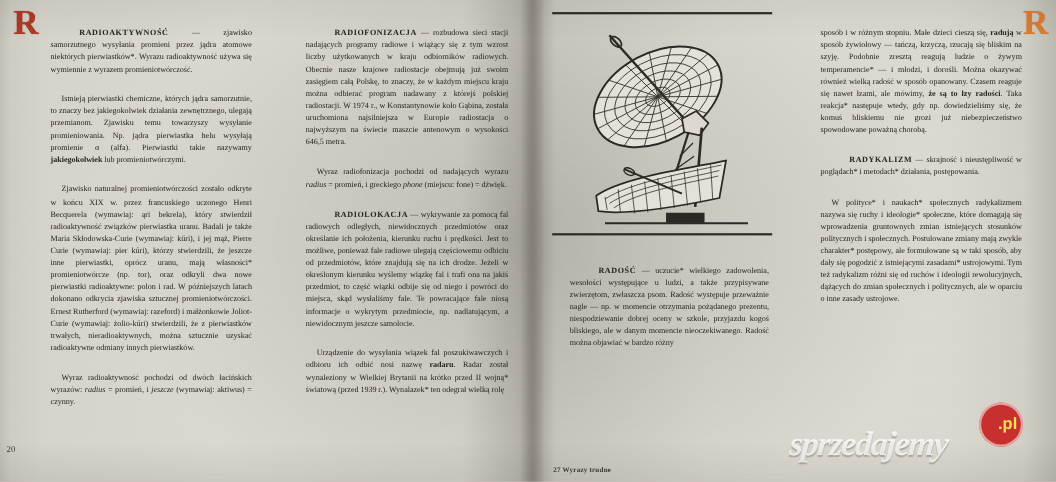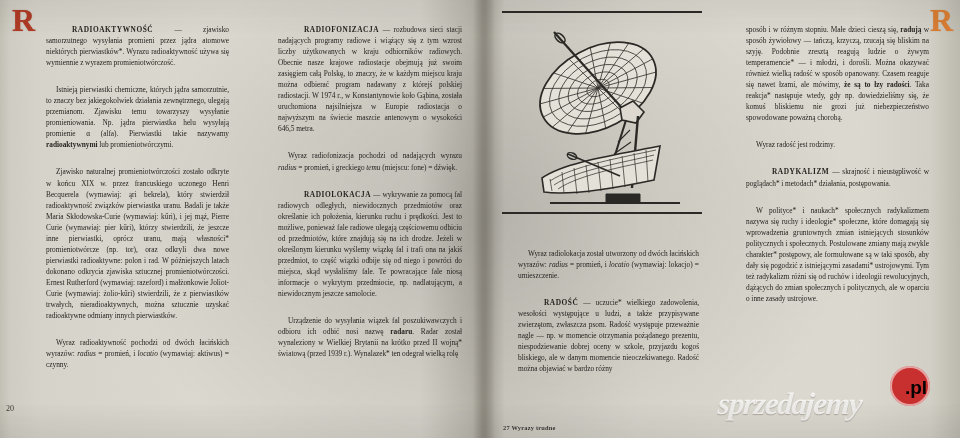--- a/index.html
+++ b/index.html
@@ -113,41 +113,41 @@
   #wm .wmbadge {
     position: absolute; left: 174px; top: -6px;
     width: 40px; height: 40px; border-radius: 50%;
     background: #d52b2b;
     box-shadow: 0 0 0 2px rgba(255,255,255,0.55) inset;
   }
   #wm .wmbadge span {
     position: absolute; left: 12px; right: 0; top: 11px;
     text-align: center;
     font-family: "Liberation Sans", sans-serif;
-    font-weight: bold; font-size: 19px; color: #000000;
+    font-weight: bold; font-size: 15px; color: #fde047;
   }
 </style>
 </head>
 <body>
 
 <div id="page">
 
   <div class="dropcap" id="dc-left">R</div>
   <div class="dropcap" id="dc-right">R</div>
 
   <div class="col" id="c1">
     <p class="noind" style="text-indent:26px;"><span class="hw">RADIOAKTYWNOŚĆ</span><span> — zjawisko samorzutnego wysyłania promieni przez jądra atomowe niektórych pierwiastków*. Wyrazu radioaktywność używa się wymiennie z wyrazem promieniotwórczość.</span></p>
-    <p><span>Istnieją pierwiastki chemiczne, których jądra samorzutnie, to znaczy bez jakiegokolwiek działania zewnętrznego, ulegają przemianom. Zjawisku temu towarzyszy wysyłanie promieniowania. Np. jądra pierwiastka helu wysyłają promienie α (alfa). Pierwiastki takie nazywamy </span><span class="bd">radioaktywnymi</span><span> lub promieniotwórczymi.</span></p>
+    <p><span>Istnieją pierwiastki chemiczne, których jądra samorzutnie, to znaczy bez jakiegokolwiek działania zewnętrznego, ulegają przemianom. Zjawisku temu towarzyszy wysyłanie promieniowania. Np. jądra pierwiastka helu wysyłają promienie α (alfa). Pierwiastki takie nazywamy </span><span class="bd">jakiegokolwiek</span><span> lub promieniotwórczymi.</span></p>
     <p><span>Zjawisko naturalnej promieniotwórczości zostało odkryte w końcu XIX w. przez francuskiego uczonego Henri Becquerela (wymawiaj: ąri bekrela), który stwierdził radioaktywność związków pierwiastka uranu. Badali je także Maria Skłodowska-Curie (wymawiaj: kűri), i jej mąż, Pierre Curie (wymawiaj: pier kűri), którzy stwierdzili, że jeszcze inne pierwiastki, oprócz uranu, mają własności* promieniotwórcze (np. tor), oraz odkryli dwa nowe pierwiastki radioaktywne: polon i rad. W późniejszych latach dokonano odkrycia zjawiska sztucznej promieniotwórczości. Ernest Rutherford (wymawiaj: razeford) i małżonkowie Joliot-Curie (wymawiaj: żolio-kűri) stwierdzili, że z pierwiastków trwałych, nieradioaktywnych, można sztucznie uzyskać radioaktywne odmiany innych pierwiastków.</span></p>
-    <p><span>Wyraz radioaktywność pochodzi od dwóch łacińskich wyrazów: </span><span class="it">radius</span><span> = promień, i </span><span class="it">locatio</span><span> (wymawiaj: aktiwus) = czynny.</span></p>
+    <p><span>Wyraz radioaktywność pochodzi od dwóch łacińskich wyrazów: </span><span class="it">radius</span><span> = promień, i </span><span class="it">jeszcze</span><span> (wymawiaj: aktiwus) = czynny.</span></p>
   </div>
 
   <div class="col" id="c2">
     <p class="noind" style="text-indent:26px;"><span class="hw">RADIOFONIZACJA</span><span> — rozbudowa sieci stacji nadających programy radiowe i wiążący się z tym wzrost liczby użytkowanych w kraju odbiorników radiowych. Obecnie nasze krajowe radiostacje obejmują już swoim zasięgiem całą Polskę, to znaczy, że w każdym miejscu kraju można odbierać program nadawany z którejś polskiej radiostacji. W 1974 r., w Konstantynowie koło Gąbina, została uruchomiona najsilniejsza w Europie radiostacja o najwyższym na świecie maszcie antenowym o wysokości 646,5 metra.</span></p>
-    <p><span>Wyraz radiofonizacja pochodzi od nadających wyrazu </span><span class="it">radius</span><span> = promień, i greckiego </span><span class="it">temu</span><span> (miejscu: fone) = dźwięk.</span></p>
+    <p><span>Wyraz radiofonizacja pochodzi od nadających wyrazu </span><span class="it">radius</span><span> = promień, i greckiego </span><span class="it">phone</span><span> (miejscu: fone) = dźwięk.</span></p>
     <p class="gap" style="text-indent:26px;"><span class="hw">RADIOLOKACJA</span><span> — wykrywanie za pomocą fal radiowych odległych, niewidocznych przedmiotów oraz określanie ich położenia, kierunku ruchu i prędkości. Jest to możliwe, ponieważ fale radiowe ulegają częściowemu odbiciu od przedmiotów, które znajdują się na ich drodze. Jeżeli w określonym kierunku wyślemy wiązkę fal i trafi ona na jakiś przedmiot, to część wiązki odbije się od niego i powróci do miejsca, skąd wysłaliśmy fale. Te powracające fale niosą informacje o wykrytym przedmiocie, np. nadlatującym, a niewidocznym jeszcze samolocie.</span></p>
     <p><span>Urządzenie do wysyłania wiązek fal poszukiwawczych i odbioru ich odbić nosi nazwę </span><span class="bd">radaru</span><span>. Radar został wynaleziony w Wielkiej Brytanii na krótko przed II wojną* światową (przed 1939 r.). Wynalazek* ten odegrał wielką rolę</span></p>
   </div>
 
   <div id="illus">
     <div class="rule top"></div>
     <div class="rule bot"></div>
     <svg width="200" height="195" viewBox="0 0 200 195">
       <g stroke="#2b2924" fill="none" stroke-width="1">
 
@@ -202,27 +202,25 @@
         <line x1="66" y1="138" x2="118" y2="160" stroke-width="1.8"></line>
         <ellipse cx="70" cy="140" rx="5" ry="3" transform="rotate(24 70 140)" stroke-width="1.4"></ellipse>
 
         <path d="M104,178 L138,178 L138,186 L104,186 Z" fill="#2b2924" stroke-width="1"></path>
         <line x1="48" y1="187" x2="178" y2="187" stroke-width="1.8"></line>
       </g>
     </svg>
   </div>
 
   <div class="col" id="c3">
-    <p><span>Wyraz radiolokacja został utworzony od dwóch łacińskich wyrazów: </span><span class="it">radius</span><span> = promień, i </span><span class="it">locatio</span><span> (wymawiaj: lokacjo) = umieszczenie.</span></p>
     <p class="gap" style="text-indent:26px;"><span class="hw">RADOŚĆ</span><span> — uczucie* wielkiego zadowolenia, wesołości występujące u ludzi, a także przypisywane zwierzętom, zwłaszcza psom. Radość występuje przeważnie nagle — np. w momencie otrzymania pożądanego prezentu, niespodziewanie dobrej oceny w szkole, przyjazdu kogoś bliskiego, ale w danym momencie nieoczekiwanego. Radość można objawiać w bardzo różny</span></p>
   </div>
 
   <div class="col" id="c4">
     <p class="noind"><span>sposób i w różnym stopniu. Małe dzieci cieszą się, </span><span class="bd">radują</span><span> w sposób żywiołowy — tańczą, krzyczą, rzucają się bliskim na szyję. Podobnie zresztą reagują ludzie o żywym temperamencie* — i młodzi, i dorośli. Można okazywać również wielką radość w sposób opanowany. Czasem reaguje się nawet łzami, ale mówimy, </span><span class="bd">że są to łzy radości</span><span>. Taka reakcja* następuje wtedy, gdy np. dowiedzieliśmy się, że komuś bliskiemu nie grozi już niebezpieczeństwo spowodowane poważną chorobą.</span></p>
-    <p><span>Wyraz radość jest rodzimy.</span></p>
     <p class="gap" style="text-indent:26px;"><span class="hw">RADYKALIZM</span><span> — skrajność i nieustępliwość w poglądach* i metodach* działania, postępowania.</span></p>
     <p><span>W polityce* i naukach* społecznych radykalizmem nazywa się ruchy i ideologie* społeczne, które domagają się wprowadzenia gruntownych zmian istniejących stosunków politycznych i społecznych. Postulowane zmiany mają zwykle charakter* postępowy, ale formułowane są w taki sposób, aby dały się pogodzić z istniejącymi zasadami* ustrojowymi. Tym też radykalizm różni się od ruchów i ideologii rewolucyjnych, dążących do zmian społecznych i politycznych, ale w oparciu o inne zasady ustrojowe.</span></p>
   </div>
 
   <div id="pageno">20</div>
   <div id="footnote">27 Wyrazy trudne</div>
 
   <div id="wm">
     <div class="wmtext">sprzedajemy</div>
     <div class="wmbadge">

